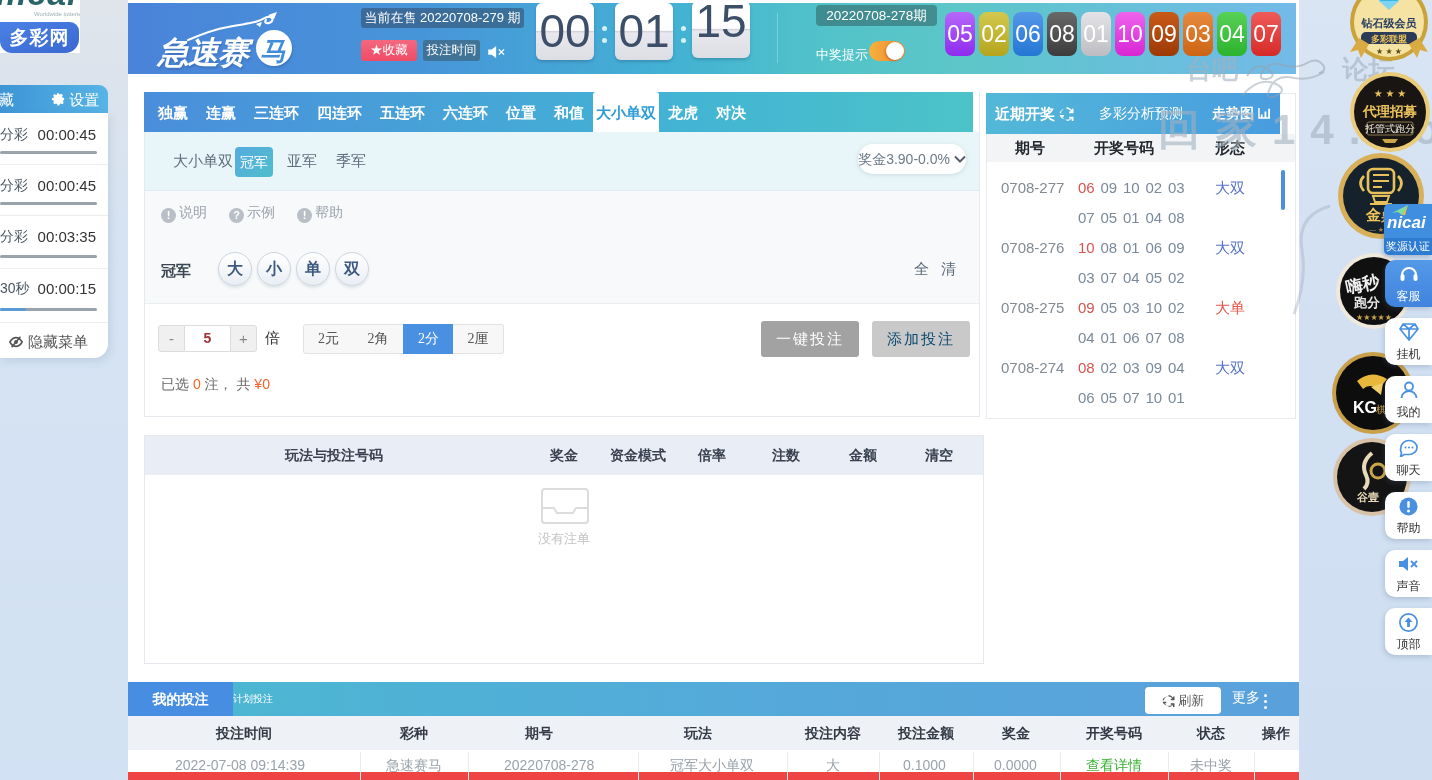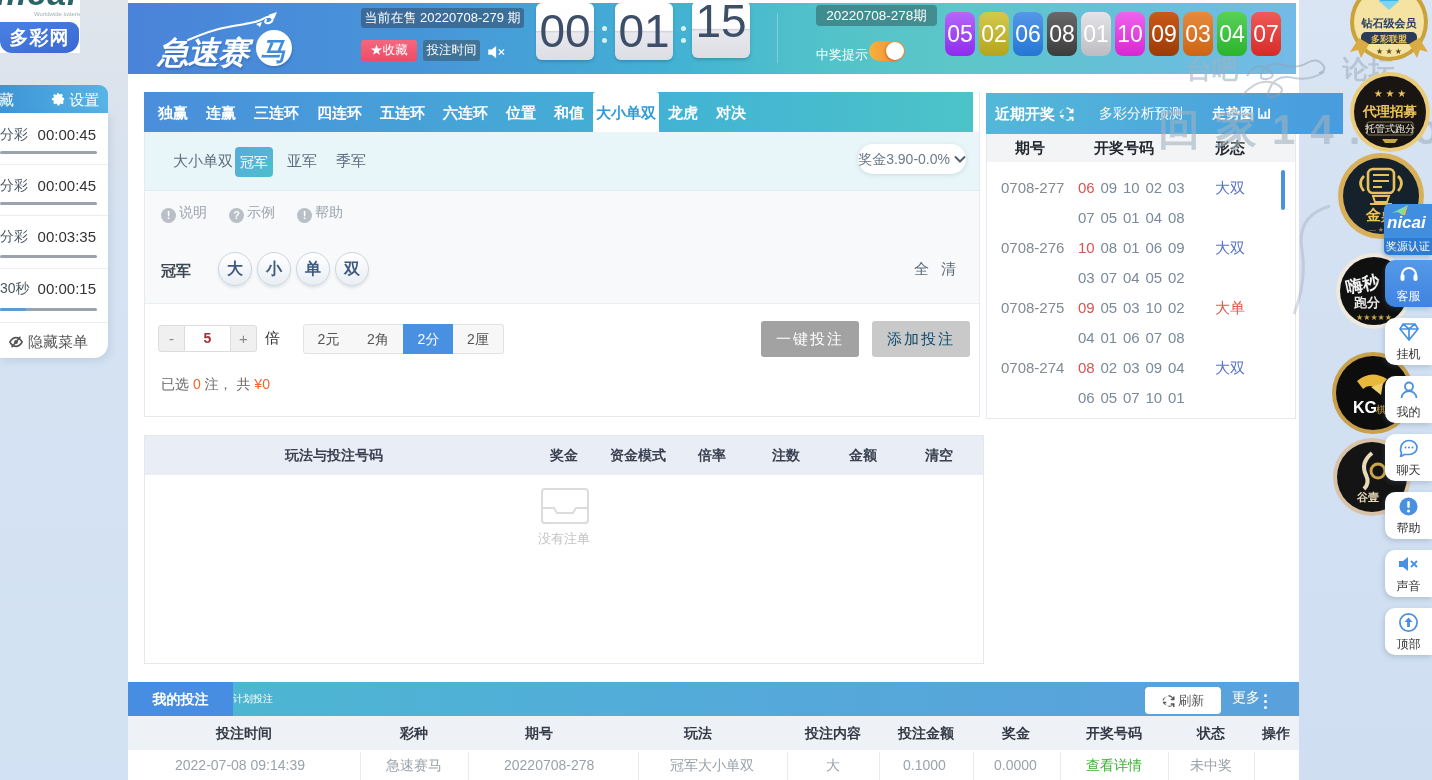--- a/index.html
+++ b/index.html
@@ -94,39 +94,39 @@
   box-shadow:0 2px 3px rgba(60,80,100,.12);
   color:#3e5a7e; font-size:16px; font-weight:bold; text-align:center; line-height:32px; }
 .qq { position:absolute; top:63px; font-size:15px; color:#5a6b7c; }
 
 .stp { position:absolute; top:233px; height:27px; line-height:25px; text-align:center; font-size:15px; }
 .stp.m { left:13px; width:27px; background:#f0f0f0; border:1px solid #dcdcdc; border-radius:3px 0 0 3px; color:#888; }
 .stp.v { left:40px; width:45px; background:#fff; border:1px solid #dcdcdc; border-left:none; border-right:none; color:#a03032; font-weight:bold; font-size:14px; }
 .stp.p { left:85px; width:27px; background:#f0f0f0; border:1px solid #dcdcdc; border-radius:0 3px 3px 0; color:#888; }
 .bei { position:absolute; left:120px; top:237px; font-size:15px; color:#333; }
 .mny { position:absolute; top:232px; width:51px; height:30px; background:#f7f7f7; border:1px solid #e2e2e2;
-  color:#555; font-size:14px; text-align:center; line-height:28px; }
+  color:#555; font-size:14px; text-align:center; line-height:28px;font-family:Liberation Serif, serif; }
 .mny.on { background:#4a90e2; border-color:#4a90e2; color:#fff; }
 .sub1 { position:absolute; left:616px; top:229px; width:98px; height:36px; background:#a2a2a2; border-radius:3px;
   color:#fff; font-size:15px; text-align:center; line-height:36px; letter-spacing:2px; }
 .sub2 { position:absolute; left:727px; top:229px; width:98px; height:36px; background:#c9c9c9; border-radius:3px;
   color:#0c4a6e; font-size:15px; text-align:center; line-height:36px; letter-spacing:2px; }
 .selinfo { position:absolute; left:16px; top:284px; font-size:14px; color:#666; }
 .selinfo b { color:#f7642d; font-weight:normal; }
 
 
 .btable { left:144px; top:435px; width:840px; height:229px; border:1px solid #e5e8ec; background:#fff; }
 .bt-head { position:absolute; left:0; top:0; width:838px; height:39px; background:#e9edf5; }
 .bt-head span { position:absolute; top:11px; font-size:14px; font-weight:bold; color:#394150; }
 .empty-ico { position:absolute; left:392px; top:50px; }
 .empty-tx { position:absolute; left:0; top:94px; width:838px; text-align:center; font-size:13px; color:#c3c3c3; }
 
 
 .rpanel { left:986px; top:93px; width:310px; height:326px; background:#fff; border:1px solid #e6e9ed; }
-.rp-head { position:absolute; left:-1px; top:-1px; width:357px; height:41px;
+.rp-head { position:absolute; left:-1px; top:-1px; width:294px; height:41px;
   background:linear-gradient(90deg,#53b8d8,#489cdf); color:#fff; }
 .rp-head span { position:absolute; top:12px; font-size:15px; font-weight:bold; white-space:nowrap; }
 .rp-cols { position:absolute; left:0; top:40px; width:308px; height:28px; background:#f3f4f6; }
 .rp-cols span { position:absolute; top:5px; font-size:15px; font-weight:bold; color:#23292f; }
 .rp-qh { position:absolute; font-size:15px; color:#828a92; }
 .rp-nums { position:absolute; left:88px; font-size:15px; color:#7a8a9a; }
 .rp-nums span { display:inline-block; width:22.5px; text-align:center; }
 .rp-nums b { font-weight:normal; color:#d9534f; display:inline-block; width:22.5px; text-align:center; }
 .rp-st { position:absolute; font-size:15px; }
 .rp-scroll { position:absolute; left:294px; top:76px; width:4px; height:40px; background:#4a90e2; border-radius:2px; }
@@ -137,21 +137,21 @@
   background:linear-gradient(90deg,#4bb9d1 0,#50b0d6 30%,#55a8da 60%,#5aa1dc 100%); }
 .bs-tab1 { position:absolute; left:0; top:0; width:105px; height:34px; background:#478ee2;
   color:#fff; font-size:14px; font-weight:bold; text-align:center; line-height:34px; }
 .bs-tab2 { position:absolute; left:105px; top:0; width:105px; height:34px;
   color:#fff; font-size:10px; line-height:34px; }
 .bs-refresh { position:absolute; left:1017px; top:5px; width:76px; height:27px; background:#fff; border-radius:4px;
   color:#555; font-size:13px; text-align:center; line-height:27px; }
 .bs-more { position:absolute; left:1104px; top:7px; color:#fff; font-size:14px; }
 .bs-head { position:absolute; left:0; top:34px; width:1171px; height:34px; background:#eef1f5; }
 .bs-head span { position:absolute; top:9px; font-size:14px; font-weight:bold; color:#333a46; }
-.bs-row { position:absolute; left:0; top:68px; width:1171px; height:30px; background:#fff; }
+.bs-row { position:absolute; left:0; top:68px; width:1171px; height:22px; background:#fff; }
 .bs-row span { position:absolute; top:7px; font-size:14px; color:#9aa2aa; }
 .bs-row i { position:absolute; top:2px; width:1px; height:28px; background:#e9ecef; }
 .rbtn { left:1385px; width:47px; height:47px; background:#fff; border-radius:10px 0 0 10px;
   box-shadow:-1px 2px 5px rgba(80,100,130,.25); text-align:center; }
 .rbtn .tx { position:absolute; left:0; top:28px; width:47px; text-align:center; font-size:12px; color:#333; }
 .rbtn.blue { background:linear-gradient(180deg,#549ae8,#3f83de); }
 .rbtn.blue .tx { color:#fff; }
 
 
 .wm { color:rgba(162,176,190,.6); white-space:nowrap; }

